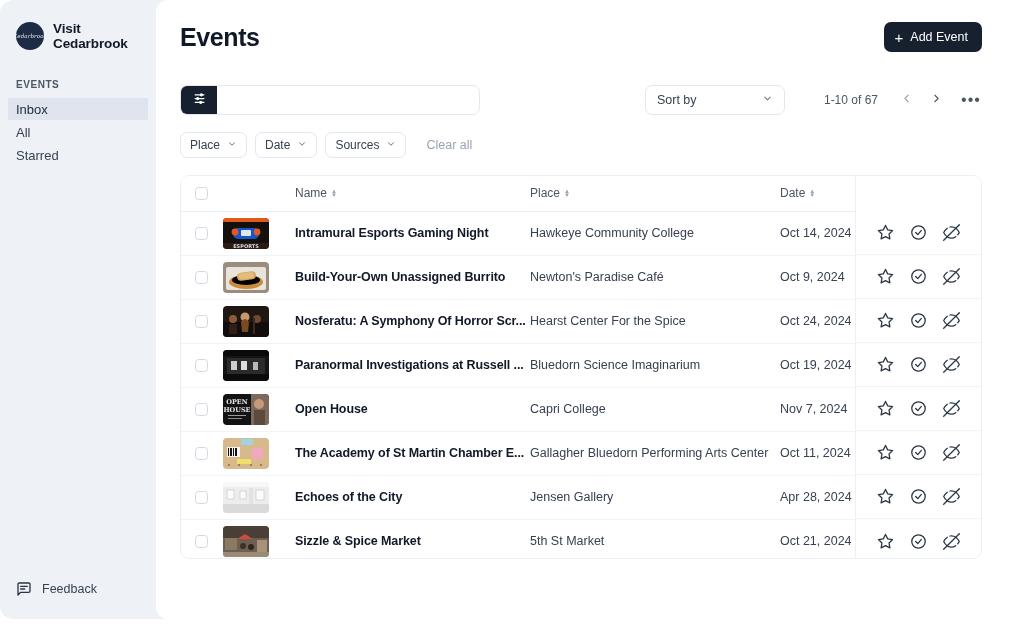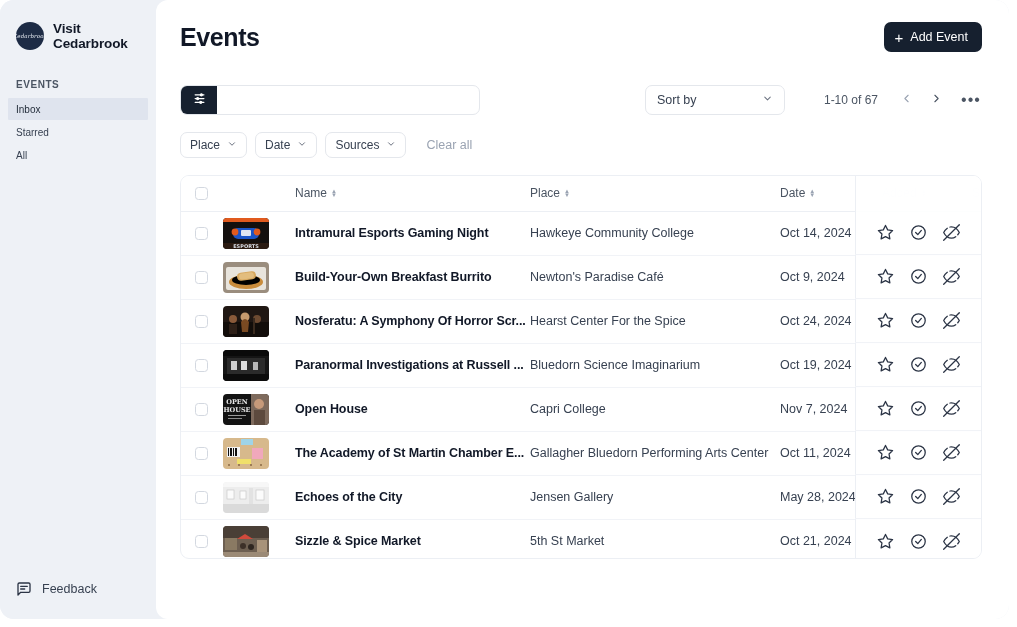--- a/index.html
+++ b/index.html
@@ -49,21 +49,21 @@
   .nav-section-label {
     margin: 28px 0 8px 16px;
     font-size: 10px; font-weight: 700; letter-spacing: .55px;
     color: #4b5563; text-transform: uppercase;
   }
   .nav-list { padding: 0 8px; }
   .nav-item {
     height: 22px; display: flex; align-items: center;
     padding: 0 8px; margin-bottom: 1px;
     border-radius: 1px;
-    font-size: 10px; color: #374151;
+    font-size: 13px; color: #374151;
     cursor: pointer;
   }
   .nav-item.active { background: #dfe4ee; color: #1f2937; }
   .feedback {
     position: absolute; left: 16px; bottom: 22px;
     display: flex; align-items: center; gap: 10px;
     font-size: 12.5px; color: #374151; cursor: pointer;
   }
   .feedback svg { display: block; }
 
@@ -258,24 +258,24 @@
       </div>
     </div>
 
     <div class="nav-section-label">EVENTS</div>
 
     <nav class="nav-list">
       <div class="nav-item active">
         <span>Inbox</span>
       </div>
       <div class="nav-item">
-        <span>Starred</span>
+        <span>All</span>
       </div>
       <div class="nav-item">
-        <span>All</span>
+        <span>Starred</span>
       </div>
     </nav>
 
     <div class="feedback">
       <span>
         <svg width="16" height="16" viewBox="0 0 24 24" fill="none" stroke="#2b3445" stroke-width="2" stroke-linecap="round" stroke-linejoin="round">
           <path d="M21 15a2 2 0 0 1-2 2H7l-4 4V5a2 2 0 0 1 2-2h14a2 2 0 0 1 2 2z"></path>
           <line x1="7" y1="8" x2="17" y2="8"></line>
           <line x1="7" y1="12" x2="13" y2="12"></line>
         </svg>
@@ -465,21 +465,21 @@
                   <svg width="46" height="31" viewBox="0 0 46 31">
                     <rect width="46" height="31" fill="#9a8d7e"></rect>
                     <rect x="3" y="5" width="40" height="23" rx="2" fill="#e8e4dc"></rect>
                     <ellipse cx="23" cy="20" rx="17" ry="7" fill="#c98c3c"></ellipse>
                     <ellipse cx="23" cy="18" rx="14" ry="5" fill="#dba košili"></ellipse>
                     <rect x="14" y="10" width="19" height="8" rx="4" fill="#d7a85f" transform="rotate(-8 23 14)"></rect>
                     <rect x="16" y="11" width="15" height="6" rx="3" fill="#e3bd7e" transform="rotate(-8 23 14)"></rect>
                   </svg>
                 </span>
               </td>
-              <td><span class="ev-name">Build-Your-Own Breakfast Burrito</span></td>
+              <td><span class="ev-name">Build-Your-Own Unassigned Burrito</span></td>
               <td><span class="ev-place">Newton's Paradise Café</span></td>
               <td><span class="ev-date">Oct 9, 2024</span></td>
               <td class="ghost"><span></span></td>
               <td class="ghost"><span></span></td>
             </tr>
 
             <tr>
               <td>
                   <span class="cb"></span>
                 </td>
@@ -595,21 +595,21 @@
                     <rect x="0" y="0" width="46" height="5" fill="#f7f7f7"></rect>
                     <rect x="4" y="8" width="7" height="9" fill="#fbfbfb" stroke="#c4c4c4" stroke-width="0.6"></rect>
                     <rect x="17" y="9" width="6" height="8" fill="#fbfbfb" stroke="#c4c4c4" stroke-width="0.6"></rect>
                     <rect x="33" y="8" width="8" height="10" fill="#fbfbfb" stroke="#c4c4c4" stroke-width="0.6"></rect>
                     <rect x="26" y="6" width="4" height="16" fill="#e2e2e2"></rect>
                   </svg>
                 </span>
               </td>
               <td><span class="ev-name">Echoes of the City</span></td>
               <td><span class="ev-place">Jensen Gallery</span></td>
-              <td><span class="ev-date">May 28, 2024</span></td>
+              <td><span class="ev-date">Apr 28, 2024</span></td>
               <td class="ghost"><span></span></td>
               <td class="ghost"><span></span></td>
             </tr>
 
             <tr>
               <td>
                   <span class="cb"></span>
                 </td>
               <td>
                 <span class="thumb">

